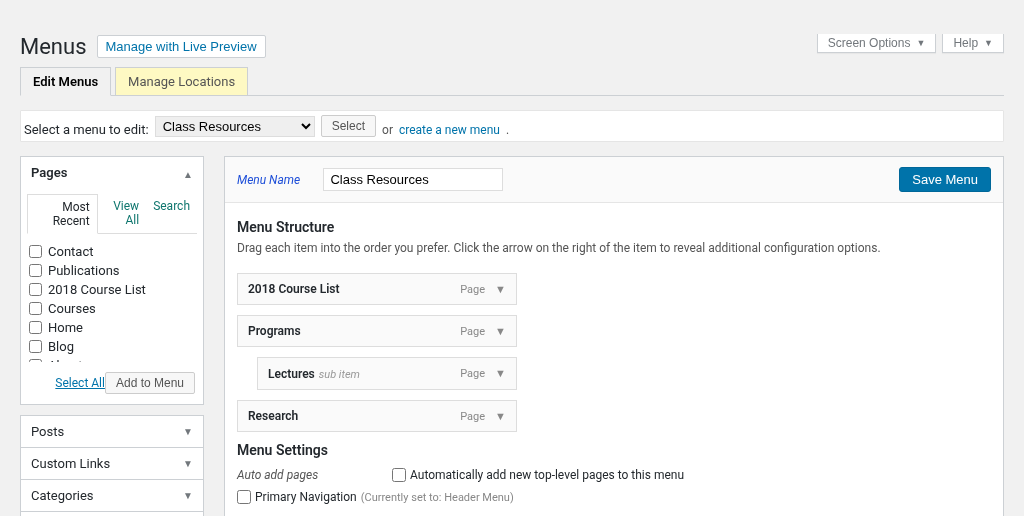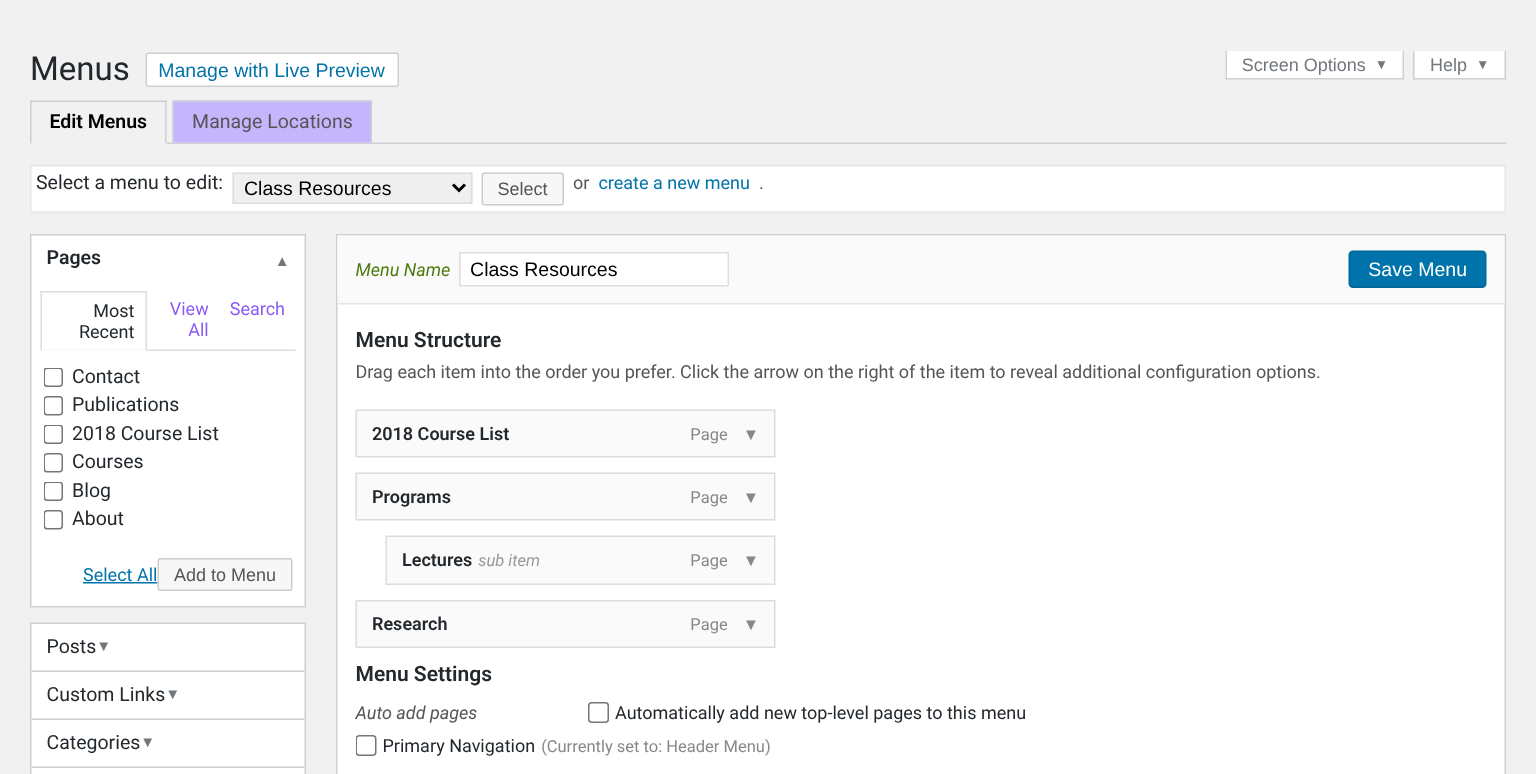--- a/index.html
+++ b/index.html
@@ -6,48 +6,48 @@
   html, body { width: 1024px; height: 516px; background: #f1f1f1; font-family: -apple-system, BlinkMacSystemFont, "Segoe UI", Roboto, Arial, sans-serif; font-size: 13px; color: #23282d; }
   .wrap { padding: 10px 20px 0 20px; }
   .top-bar { position: relative; height: 28px; }
   .screen-meta { position: absolute; right: 0; top: 0; display: flex; gap: 6px; margin-top: 24px; }
   .screen-meta button { background: #fff; border: 1px solid #ccd0d4; border-top: none; font-size: 12px; color: #72777c; padding: 2px 10px; cursor: pointer; display: flex; align-items: center; gap: 6px; box-shadow: 0 1px 1px rgba(0,0,0,.04);}
   .tri-down { font-size: 9px; }
   .header-row { display: flex; align-items: center; gap: 10px; margin-bottom: 4px; margin-top:-4px; }
   .h1 { font-size: 22px; font-weight: 400; color: #23282d; }
   .btn-secondary-sm { background: #fff; border: 1px solid #ccd0d4; color: #0073aa; padding: 3px 8px; font-size: 13px; cursor: pointer; border-radius: 2px; }
   .nav-tabs { display: flex; border-bottom: 1px solid #ccd0d4; margin-top: 8px; }
-  .nav-tab { background: #c4b5fd; border: 1px solid #ccd0d4; border-bottom: none; padding: 6px 12px; margin-right: 4px; color: #555; cursor: pointer; font-size: 13px; }
+  .nav-tab { background: #fef9c3; border: 1px solid #ccd0d4; border-bottom: none; padding: 6px 12px; margin-right: 4px; color: #555; cursor: pointer; font-size: 13px; }
   .nav-tab.active { background: #f1f1f1; border-bottom: 1px solid #f1f1f1; margin-bottom: -1px; font-weight: 600; color: #000; }
-  .select-row { margin: 14px 0; font-size: 13px; display: flex; align-items: flex-start; gap: 6px; padding: 4px 3px; background: #fff;  border:1px solid #e5e5e5; border-radius:1px; }
+  .select-row { margin: 14px 0; font-size: 13px; display: flex; align-items: flex-end; gap: 6px; padding: 4px 3px; background: #fff;  border:1px solid #e5e5e5; border-radius:1px; }
   .select-row select { width: 160px; font-size: 13px; background:#efefef; border:1px solid #ddd; padding:1px 3px;}
   .btn-secondary { background: #f7f7f7; border: 1px solid #ccc; color: #555; padding: 3px 10px; border-radius: 2px; cursor: pointer; font-size: 12px; }
   .link-blue { color: #0073aa; cursor: pointer; }
   .columns { display: flex; gap: 20px; }
   .col-left { width: 184px; flex: 0 0 184px; }
   .col-right { flex: 1; min-width: 0; }
   .postbox { background: #fff; border: 1px solid #ccd0d4; margin-bottom: 10px; }
   .postbox-header { padding: 8px 10px; display: flex; justify-content: space-between; align-items: flex-end; font-size: 13px; cursor: pointer; }
   .postbox.open .postbox-header { font-weight: 600; }
   .inside { padding: 0; }
   .inner-tabs { display: flex; border-bottom: 1px solid #ddd; }
-  .inner-tab { padding: 5px 7px; font-size: 12px; color: #8b5cf6; cursor: pointer; }
+  .inner-tab { padding: 5px 7px; font-size: 12px; color: #0f766e; cursor: pointer; }
   .inner-tab.active { border: 1px solid #ddd; border-bottom-color: #fff; margin-bottom: -1px; color:#23282d; }
   .pages-list { overflow-y: scroll; padding: 8px 8px 0 8px; font-size: 13px; height: 128px; }
   .page-row { display: flex; align-items: center; gap: 6px; padding: 2px 0; }
   .page-row input[type=checkbox]{ width:13px; height:13px; border:1px solid #b4b9be; }
   .pages-controls { display: flex; justify-content: flex-end; align-items: center; padding: 10px 8px 10px 8px; }
   .link-small { color: #0073aa; font-size: 12px; text-decoration: underline; cursor: pointer; }
   .accordion { background: #fff; border: 1px solid #ccd0d4; }
-  .accordion .row { border-top: 1px solid #ccd0d4; padding: 8px 10px; display: flex; align-items: center; cursor: pointer; font-size: 13px; }
+  .accordion .row { border-top: 1px solid #ccd0d4; padding: 8px 10px; display: flex; justify-content: space-between; align-items: center; cursor: pointer; font-size: 13px; }
   .accordion .row:first-child { border-top: none; }
   .menu-edit { background: #fff; border: 1px solid #ccd0d4; }
   .header-bar, .footer-bar { background: #fafafa; padding: 10px 12px; display: flex; align-items: center; justify-content: space-between; }
   .header-bar { border-bottom: 1px solid #e5e5e5; }
-  .header-bar label { font-style: italic; color: #4d7c0f; font-size: 12px; margin-right: 3px; }
+  .header-bar label { font-style: italic; color: #1d4ed8; font-size: 12px; margin-right: 20px; }
   .menu-name-input { font-size: 13px; padding: 3px 6px; border: 1px solid #ddd; width: 180px; }
   .btn-primary { background: #0073aa; border: 1px solid #006799; color: #fff; padding: 4px 12px; border-radius: 3px; cursor: pointer; font-size: 13px; }
   .body { padding: 16px 12px 8px 12px; }
   .h3 { font-size: 14px; font-weight: 600; margin-bottom: 6px; }
   .desc { font-size: 12px; color: #555; margin-bottom: 18px; }
   .menu-items { width: 280px; }
   .menu-item { border: 1px solid #ddd; background: #fafafa; margin-bottom: 10px; }
   .menu-item-bar { display: flex; align-items: center; justify-content: space-between; padding: 8px 10px; cursor: move; }
   .menu-item-bar .title { font-weight: 600; font-size: 12px; }
   .menu-item-bar .right { display: flex; align-items: center; gap: 10px; color: #888; font-size: 11px; }
@@ -126,20 +126,24 @@
             <label class="page-row">
                 <input type="checkbox" style="">
                 <span>2018 Course List</span>
               </label>
             <label class="page-row">
                 <input type="checkbox" style="">
                 <span>Courses</span>
               </label>
             <label class="page-row">
                 <input type="checkbox" style="">
+                <span>Home</span>
+              </label>
+            <label class="page-row">
+                <input type="checkbox" style="">
                 <span>Blog</span>
               </label>
             <label class="page-row">
                 <input type="checkbox" style="">
                 <span>About</span>
               </label>
 
           </div>
           <div class="pages-controls">
             <span class="link-small">Select All</span>

